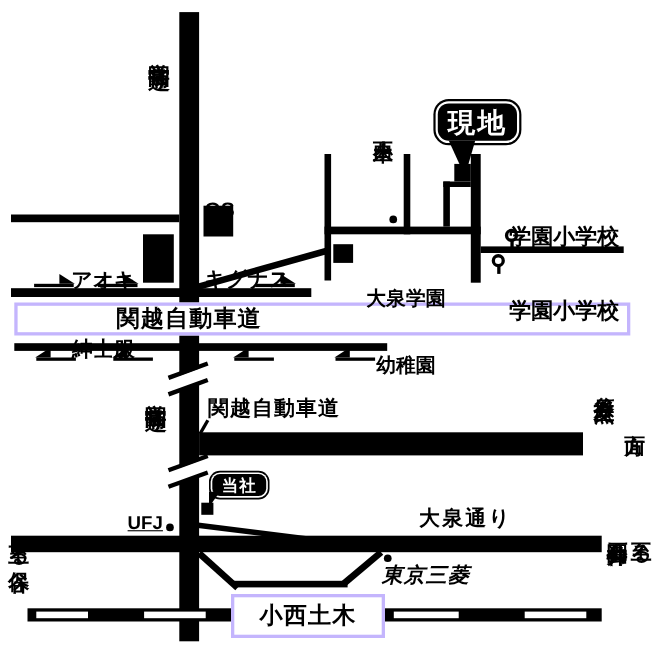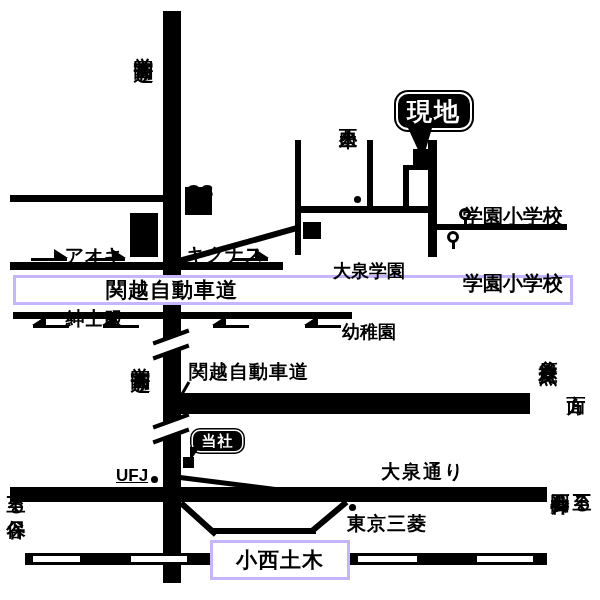--- a/index.html
+++ b/index.html
@@ -161,21 +161,21 @@
   <div class="sq" style="left:184px;top:381px;width:2.5px;height:14px;transform:rotate(30deg);"></div>
 
 
   <div class="vtext" style="left:535px;top:346px;font-size:19px;letter-spacing:1px;">谷原交差点</div>
   <div class="vtext" style="left:563px;top:380px;font-size:19px;letter-spacing:1px;">方面</div>
 
   <div class="htext" style="left:116px;top:466px;font-size:17px;text-decoration:underline;">UFJ</div>
 
   <div class="htext" style="left:381px;top:461px;font-size:19px;letter-spacing:2px;">大泉通り</div>
 
-  <div class="htext" style="left:347px;top:513px;font-size:19px;letter-spacing:1px;">東京三菱</div>
+  <div class="htext" style="left:347px;top:513px;font-size:19px;letter-spacing:1px;font-style:italic;">東京三菱</div>
 
   <div class="vtext" style="left:3px;top:481px;font-size:19px;letter-spacing:1px;">至る保谷</div>
 
   <div class="vtext" style="left:569px;top:479px;font-size:19px;letter-spacing:1px;">至る</div>
   <div class="vtext" style="left:547px;top:479px;font-size:19px;letter-spacing:0px;">石神井公園</div>
 
   <div class="balloon" style="left:398px;top:94px;width:72px;height:34px;font-size:25px;letter-spacing:2px;">
     <span>現地</span>
   </div>
   <div class="abs" style="left:408px;top:128px;width:6px;height:0;border-top:24px solid #000;border-left:11px solid transparent;border-right:7px solid transparent;"></div>

